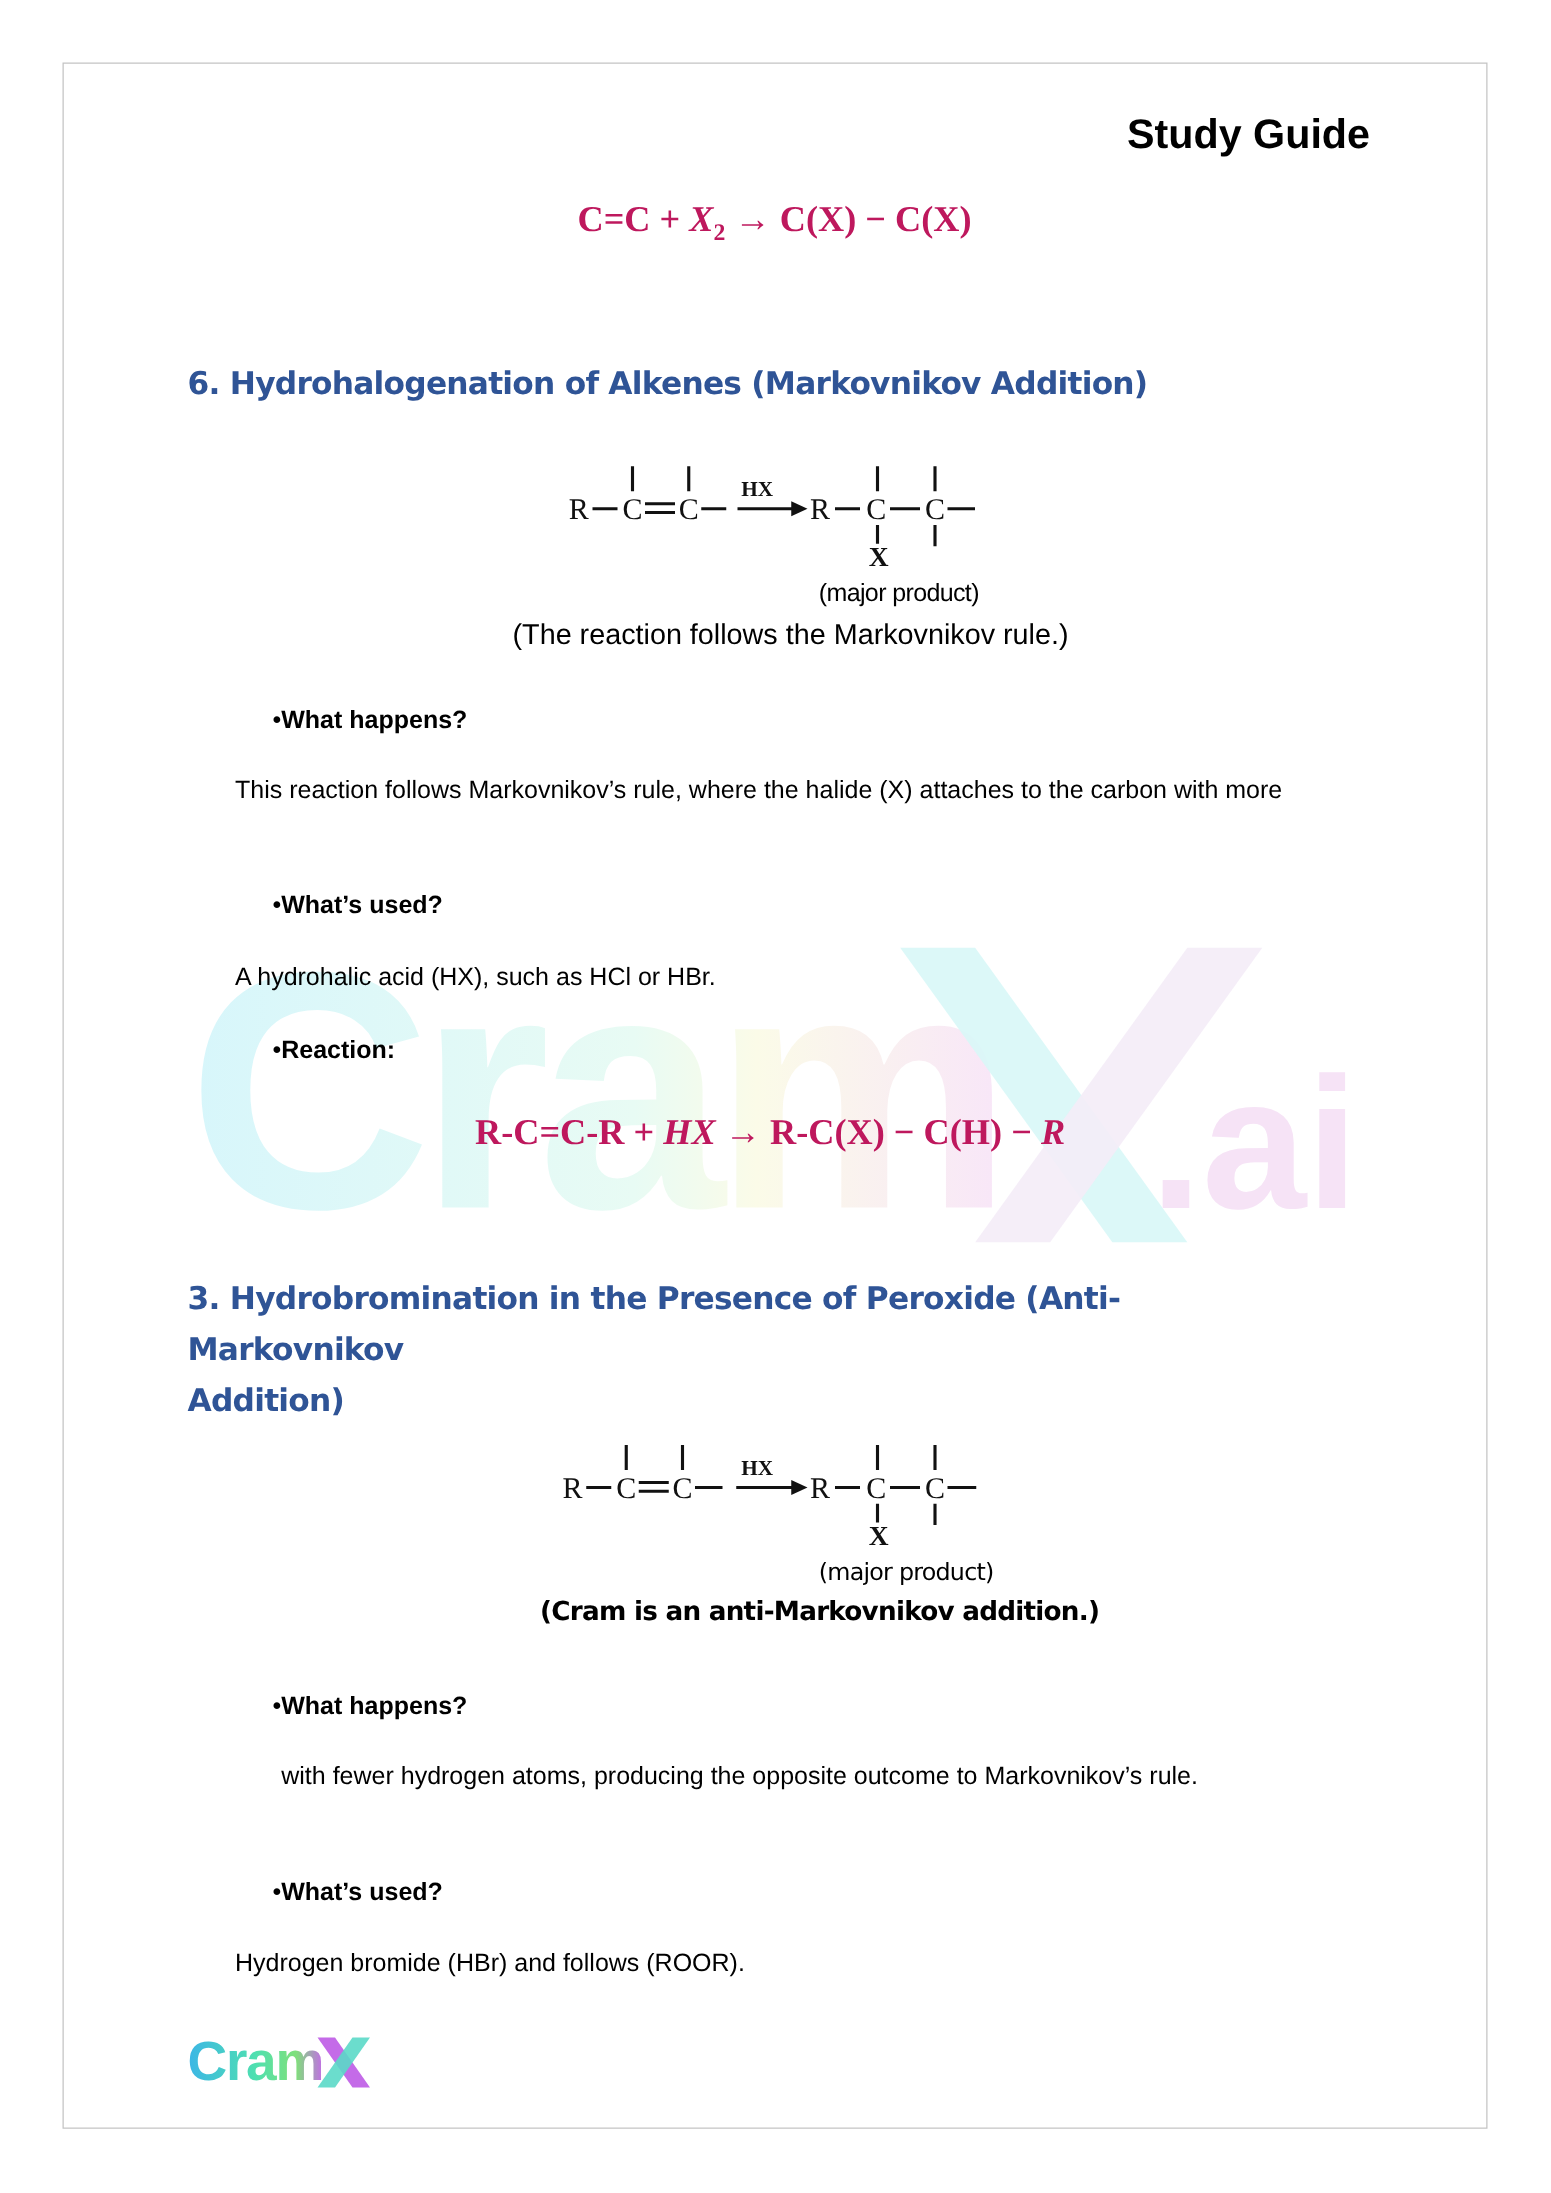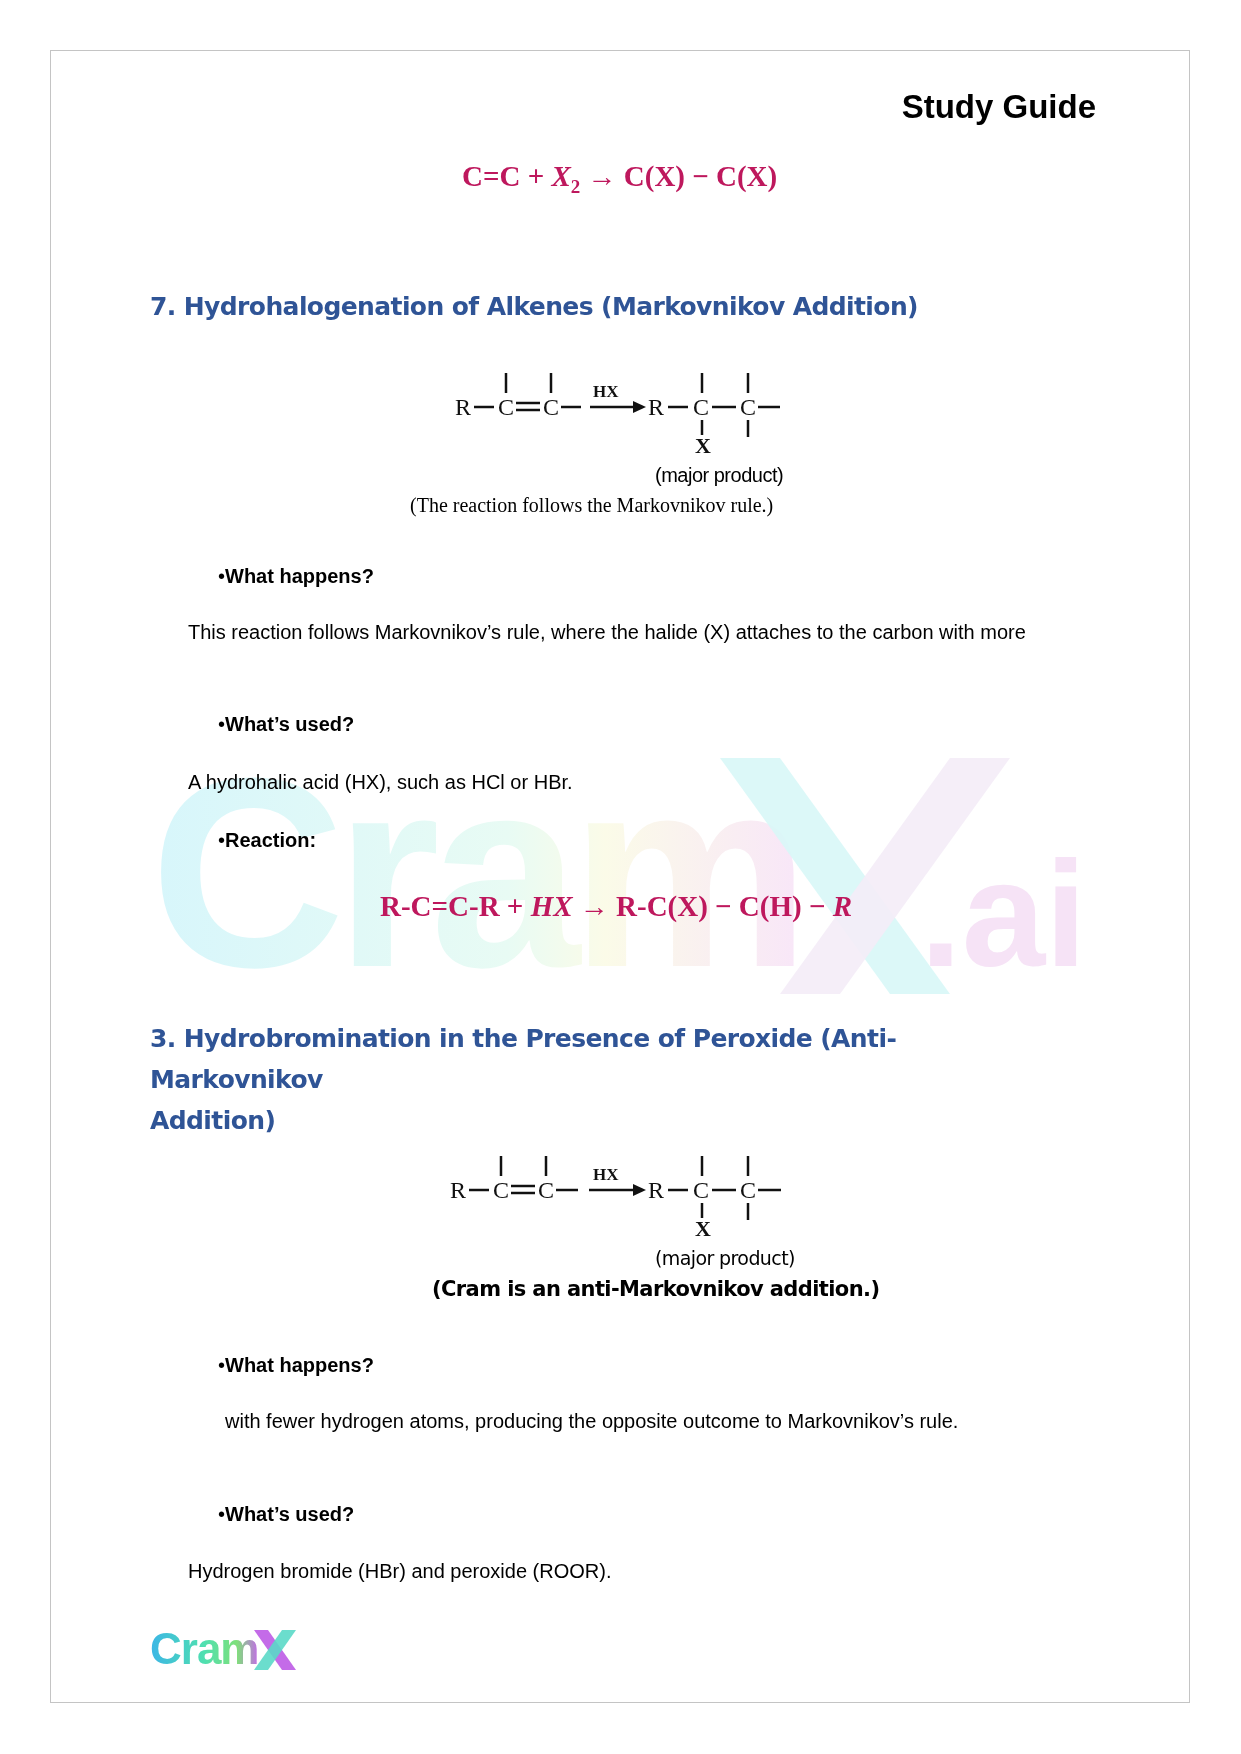--- a/index.html
+++ b/index.html
@@ -37,21 +37,21 @@
   <path d="M800 0 L860 0 L690 236 L630 236 Z" fill="#f4ecf7" opacity="0.9"></path>
   <text x="770" y="208" font-family="Liberation Sans, sans-serif" font-weight="bold" font-size="150" fill="#f6e3f6">.ai</text>
 </svg>
 
 <div class="abs doc-title">Study Guide</div>
 
 <div class="abs math" style="left:462px; top:160px;">
   <span>C=C + </span><i>X</i><sub style="font-size:19px;">2</sub><span> → C(X) − C(X)</span>
 </div>
 
-<div class="abs heading" style="top:286px;">7. Hydrohalogenation of Alkenes (Markovnikov Addition)</div>
+<div class="abs heading" style="top:286px;">6. Hydrohalogenation of Alkenes (Markovnikov Addition)</div>
 
 <div class="abs scheme" style="left:450px; top:365px; width:400px; height:100px;">
   <svg width="400" height="100" viewBox="0 0 400 100">
     <g font-family="Liberation Serif, serif" font-size="24" fill="#111">
       <text x="5" y="50">R</text>
       <text x="48" y="50">C</text>
       <text x="93" y="50">C</text>
       <text x="198" y="50">R</text>
       <text x="243" y="50">C</text>
       <text x="290" y="50">C</text>
@@ -71,21 +71,21 @@
       <line x1="308" y1="42" x2="330" y2="42"></line>
       <line x1="252" y1="8" x2="252" y2="28"></line>
         <line x1="298" y1="8" x2="298" y2="28"></line>
       <line x1="252" y1="55" x2="252" y2="70"></line>
         <line x1="298" y1="55" x2="298" y2="72"></line>
     </g>
     <polygon points="196,42 183,36 183,48" fill="#111"></polygon>
   </svg>
 </div>
 <div class="abs" style="left:655px; top:464px; font-family:'Liberation Sans',sans-serif; font-size:20px; letter-spacing:-0.5px;">(major product)</div>
-<div class="abs" style="left:410px; top:494px; font-family:Liberation Serif, serif; font-size:20px;">(The reaction follows the Markovnikov rule.)</div>
+<div class="abs" style="left:410px; top:494px; font-family:Liberation Sans, sans-serif; font-size:23px;">(The reaction follows the Markovnikov rule.)</div>
 
 <div class="abs bullet" style="top:565px;"><span class="dot">•</span><span>What happens?</span></div>
 <div class="abs para" style="top:614px;">
   <span>This reaction follows Markovnikov’s rule, where the halide (X) attaches to the carbon with more</span>
 </div>
 
 <div class="abs bullet" style="top:713px;"><span class="dot">•</span><span>What’s used?</span></div>
 <div class="abs para" style="top:764px;">A hydrohalic acid (HX), such as HCl or HBr.</div>
 
 <div class="abs bullet" style="top:829px;"><span class="dot">•</span><span>Reaction:</span></div>
@@ -131,21 +131,21 @@
 </div>
 <div class="abs" style="left:655px; top:1247px; font-family:'DejaVu Sans',sans-serif; font-size:19px; letter-spacing:-0.6px;">(major product)</div>
 <div class="abs" style="left:432px; top:1277px; font-family:'DejaVu Sans',sans-serif; font-size:21px; font-weight:bold; letter-spacing:-0.6px;">(Cram is an anti-Markovnikov addition.)</div>
 
 <div class="abs bullet" style="top:1354px;"><span class="dot">•</span><span>What happens?</span></div>
 <div class="abs para" style="top:1403px;">
   <span class="cont">with fewer hydrogen atoms, producing the opposite outcome to Markovnikov’s rule.</span>
 </div>
 
 <div class="abs bullet" style="top:1503px;"><span class="dot">•</span><span>What’s used?</span></div>
-<div class="abs para" style="top:1553px;">Hydrogen bromide (HBr) and peroxide (ROOR).</div>
+<div class="abs para" style="top:1553px;">Hydrogen bromide (HBr) and follows (ROOR).</div>
 
 <svg class="abs logo" width="160" height="56" viewBox="0 0 160 56">
   <defs>
     <linearGradient id="lg" x1="0" x2="1" y1="0" y2="0">
       <stop offset="0" stop-color="#3cb6e6"></stop>
       <stop offset="0.5" stop-color="#4fe0b0"></stop>
       <stop offset="0.8" stop-color="#7fe07a"></stop>
       <stop offset="1" stop-color="#c46be8"></stop>
     </linearGradient>
   </defs>

